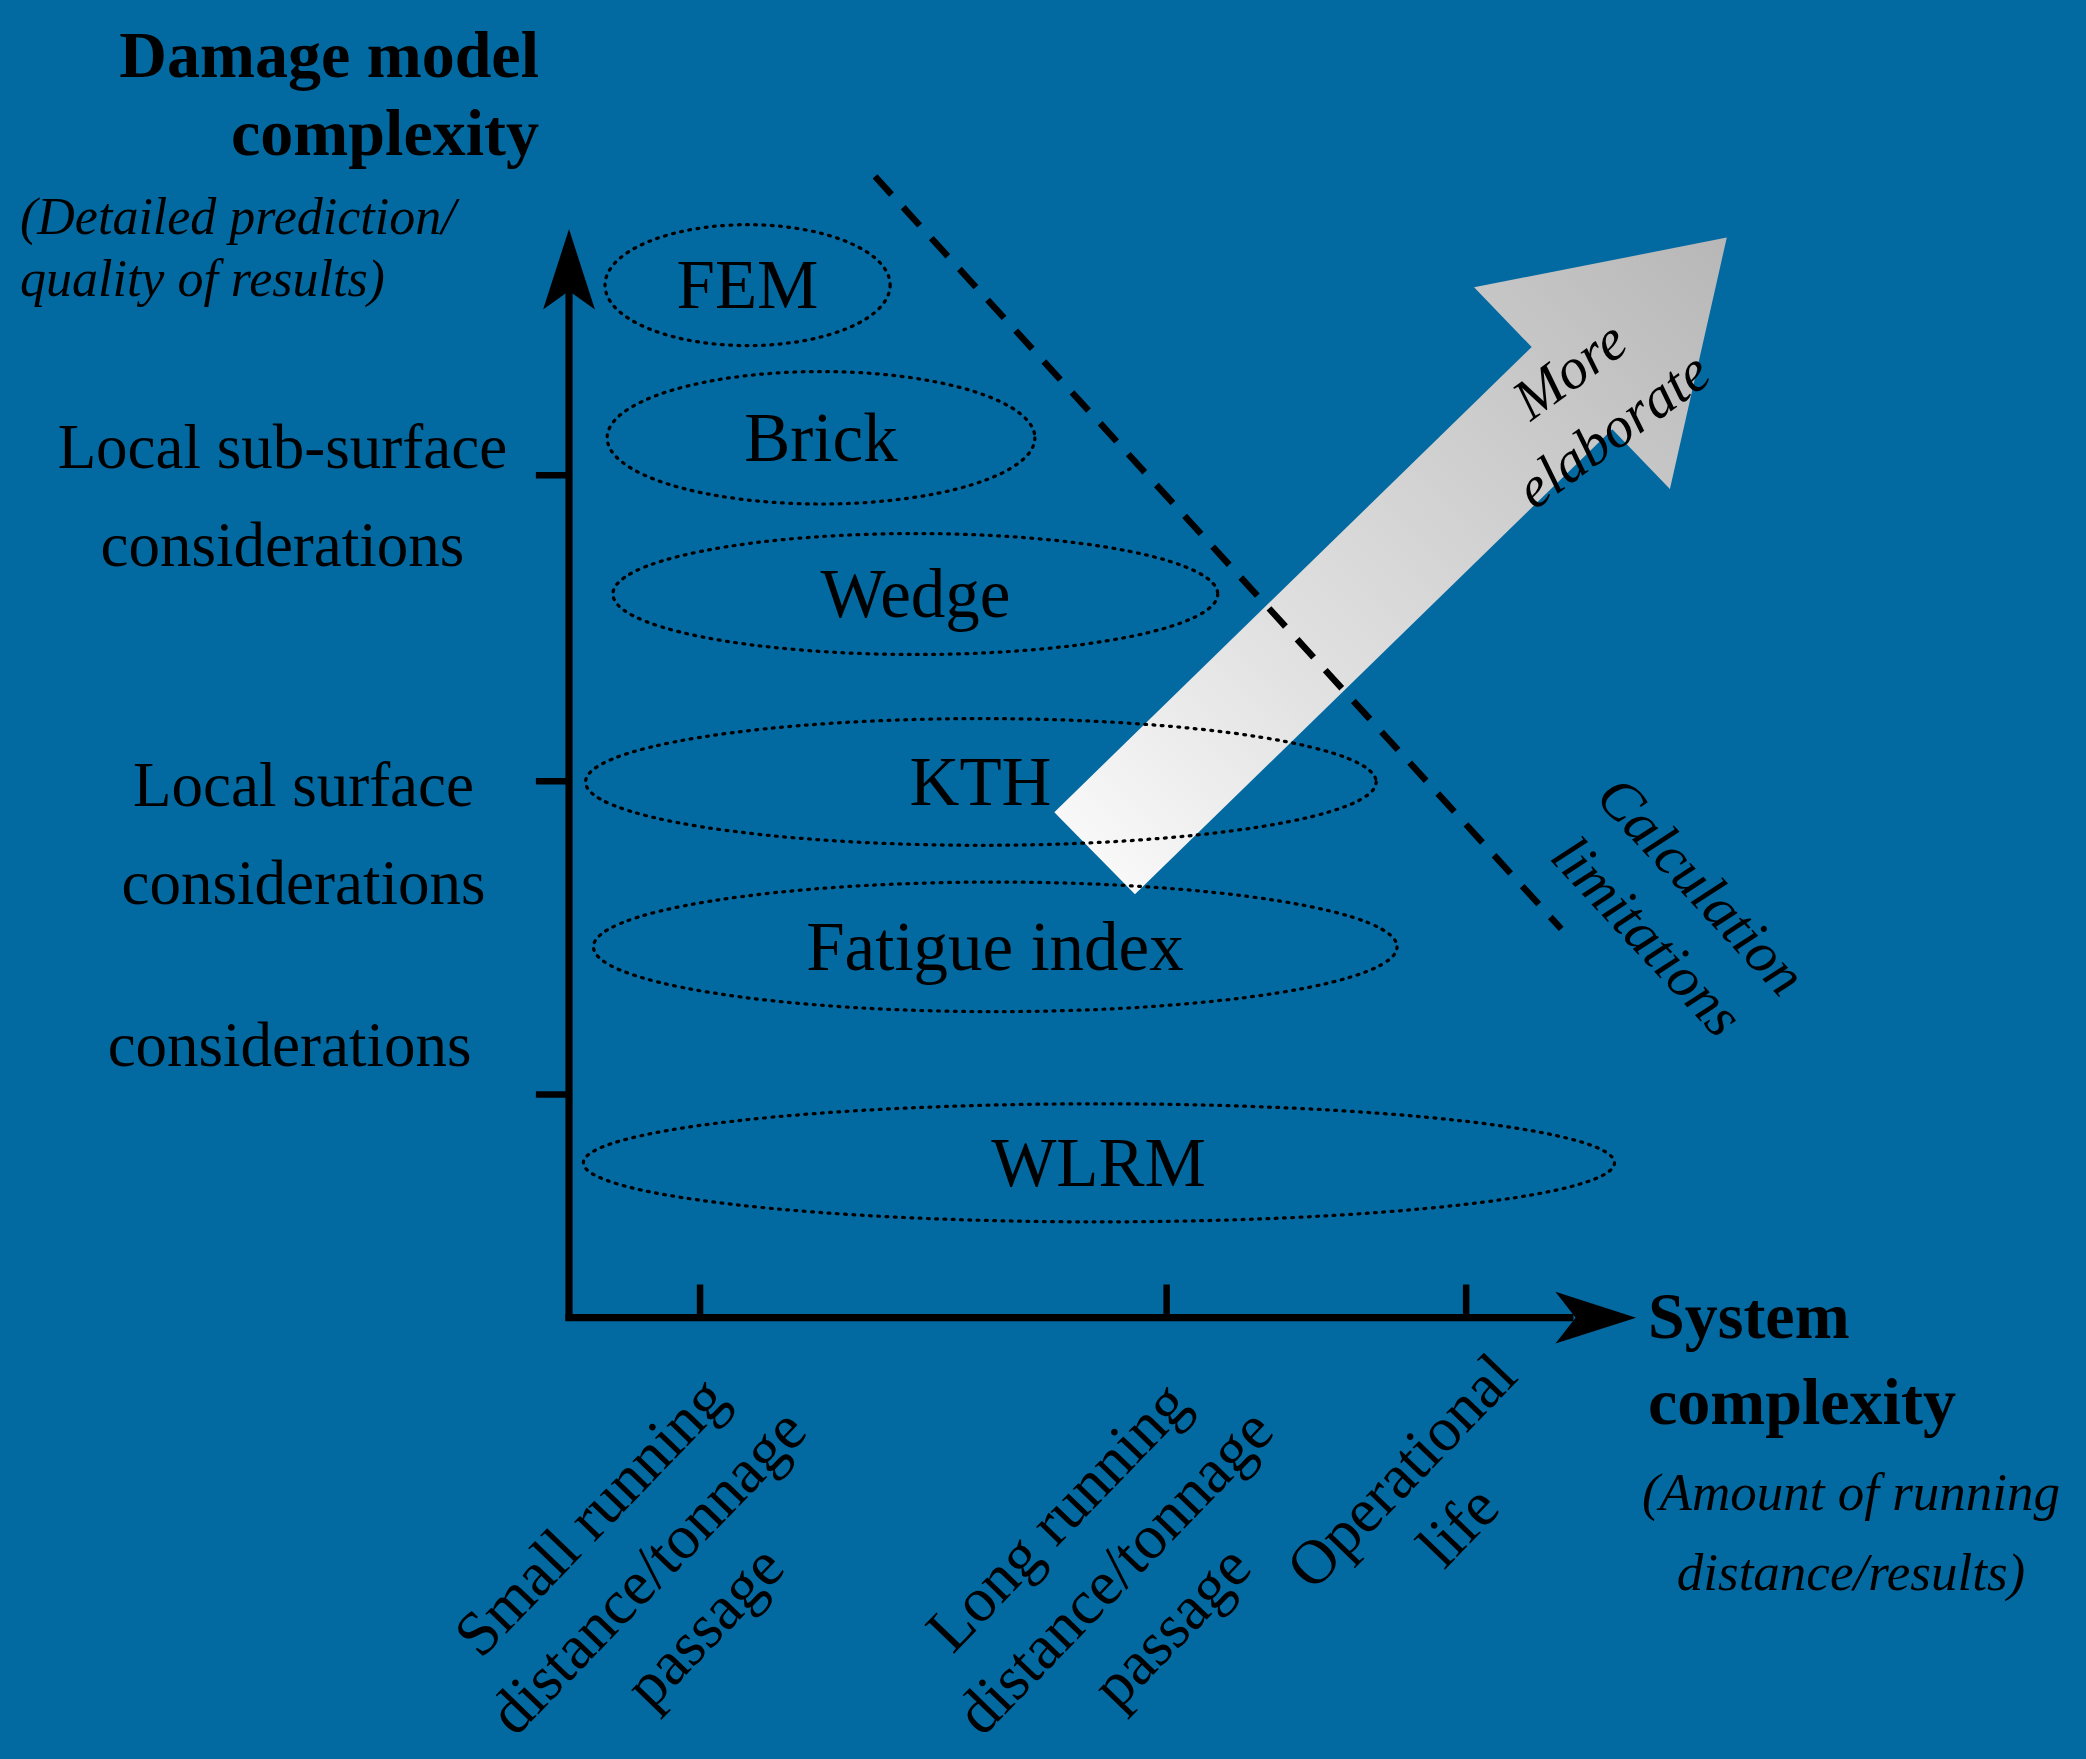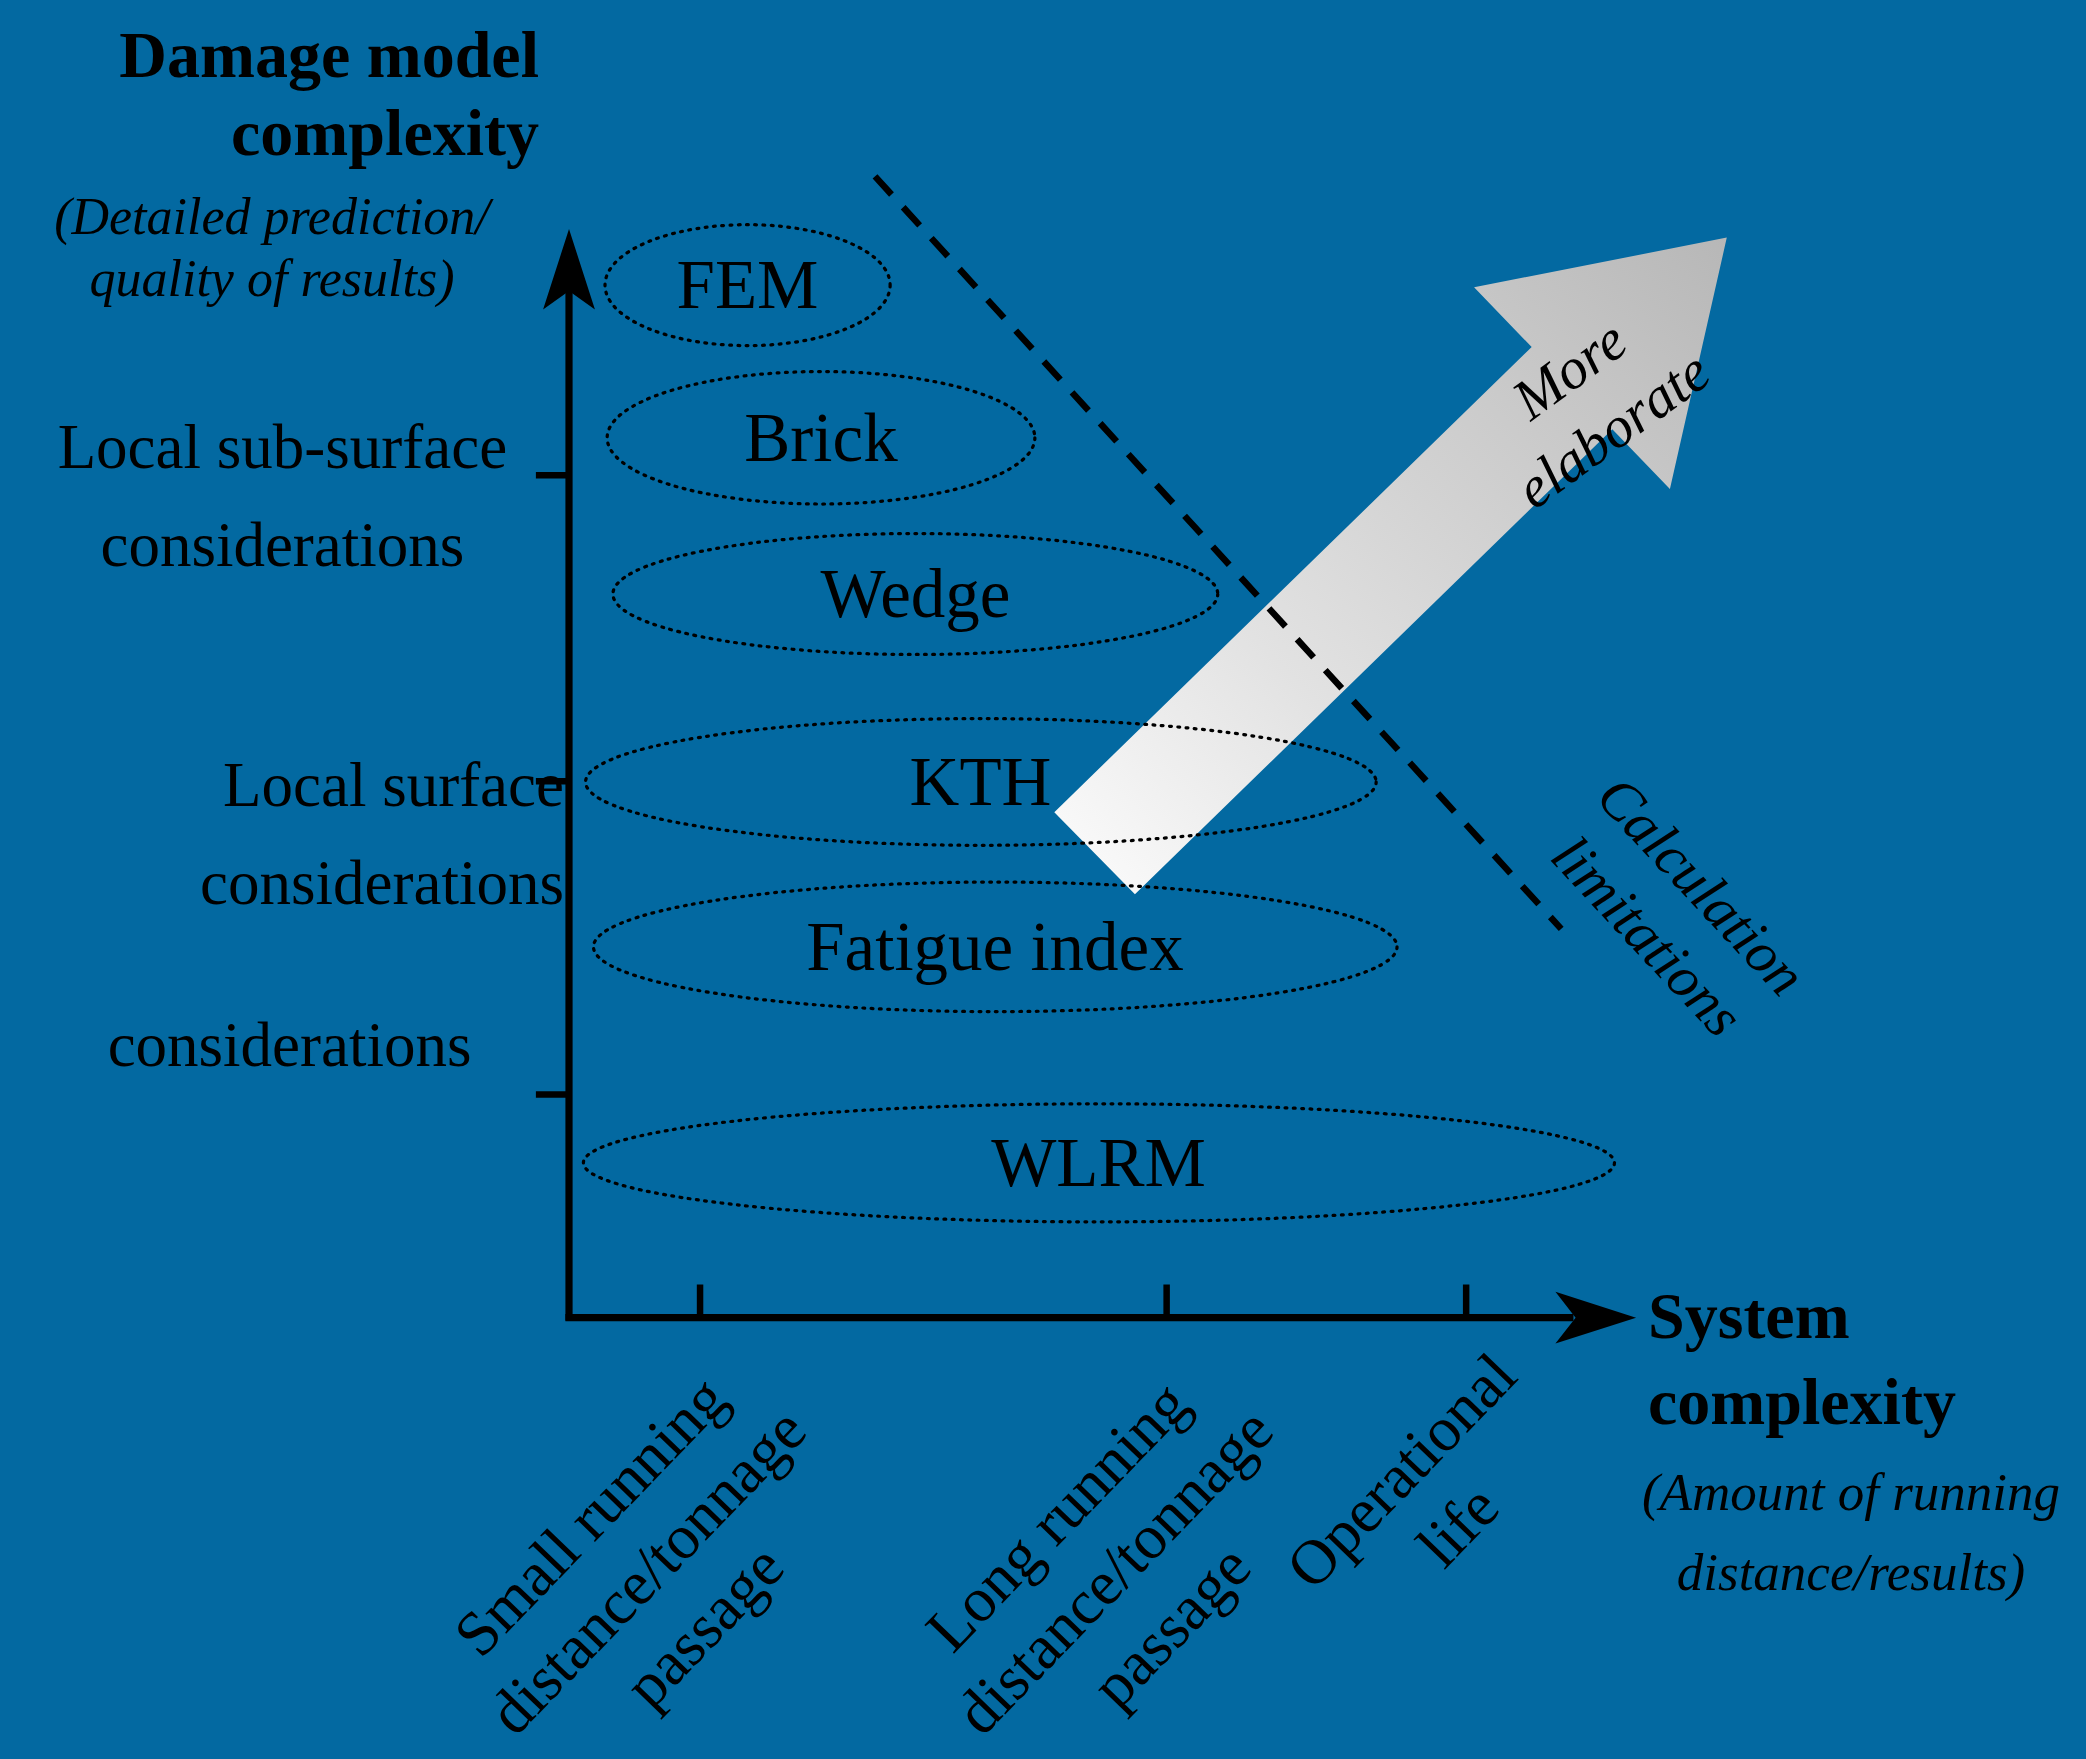--- a/index.html
+++ b/index.html
@@ -13,28 +13,28 @@
   }
   #shapes{position:absolute;left:0;top:0;width:100%;height:100%;}
   .abs{position:absolute;}
   .title{
     left:0;top:16px;width:539px;
     text-align:right;font-weight:bold;
     font-size:66px;line-height:1.18;
   }
   .subtitle{
     left:0;top:186px;width:544px;
-    text-align:center;font-style:italic;
-    font-size:52px;line-height:1.2;
+    text-align:left;font-style:italic;
+    font-size:52px;line-height:1.2;padding-left:20px;
   }
   .ylab{
     text-align:center;font-size:63px;line-height:1.55;
   }
   #ylab1{left:14.4px;top:399px;width:536px;}
-  #ylab2{left:43px;top:737px;width:521px;text-align:right;}
+  #ylab2{left:43px;top:737px;width:521px;}
   #ylab3{left:21.6px;top:997px;width:536px;}
   .elabel{
     display:flex;align-items:center;justify-content:center;
     font-size:69px;text-align:center;
   }
   #el-fem{left:605px;top:225px;width:285px;height:121px;}
   #el-brick{left:607px;top:372px;width:428px;height:133px;}
   #el-wedge{left:613px;top:534px;width:605px;height:121px;}
   #el-kth{left:585px;top:719px;width:791px;height:127px;}
   #el-fatigue{left:593px;top:882px;width:804px;height:130px;}

